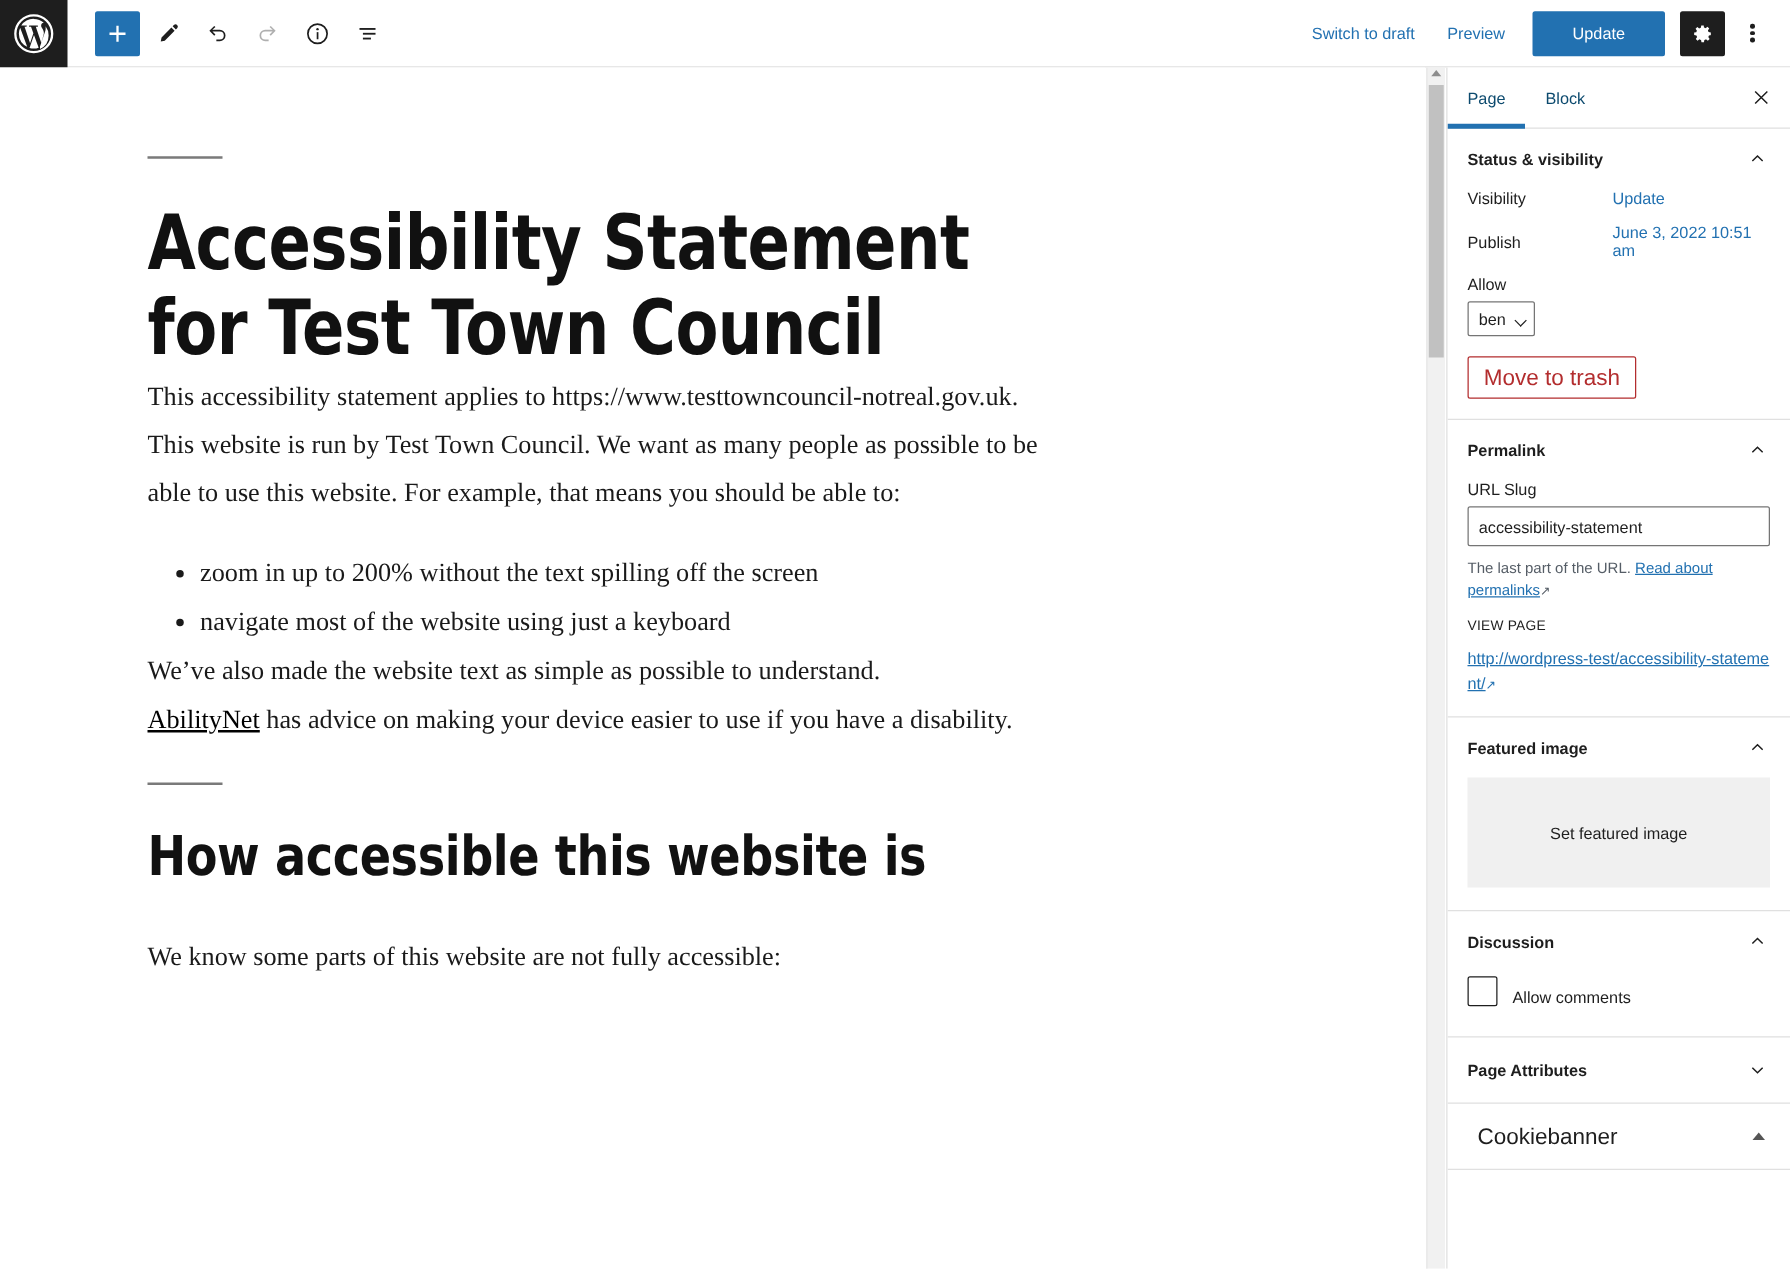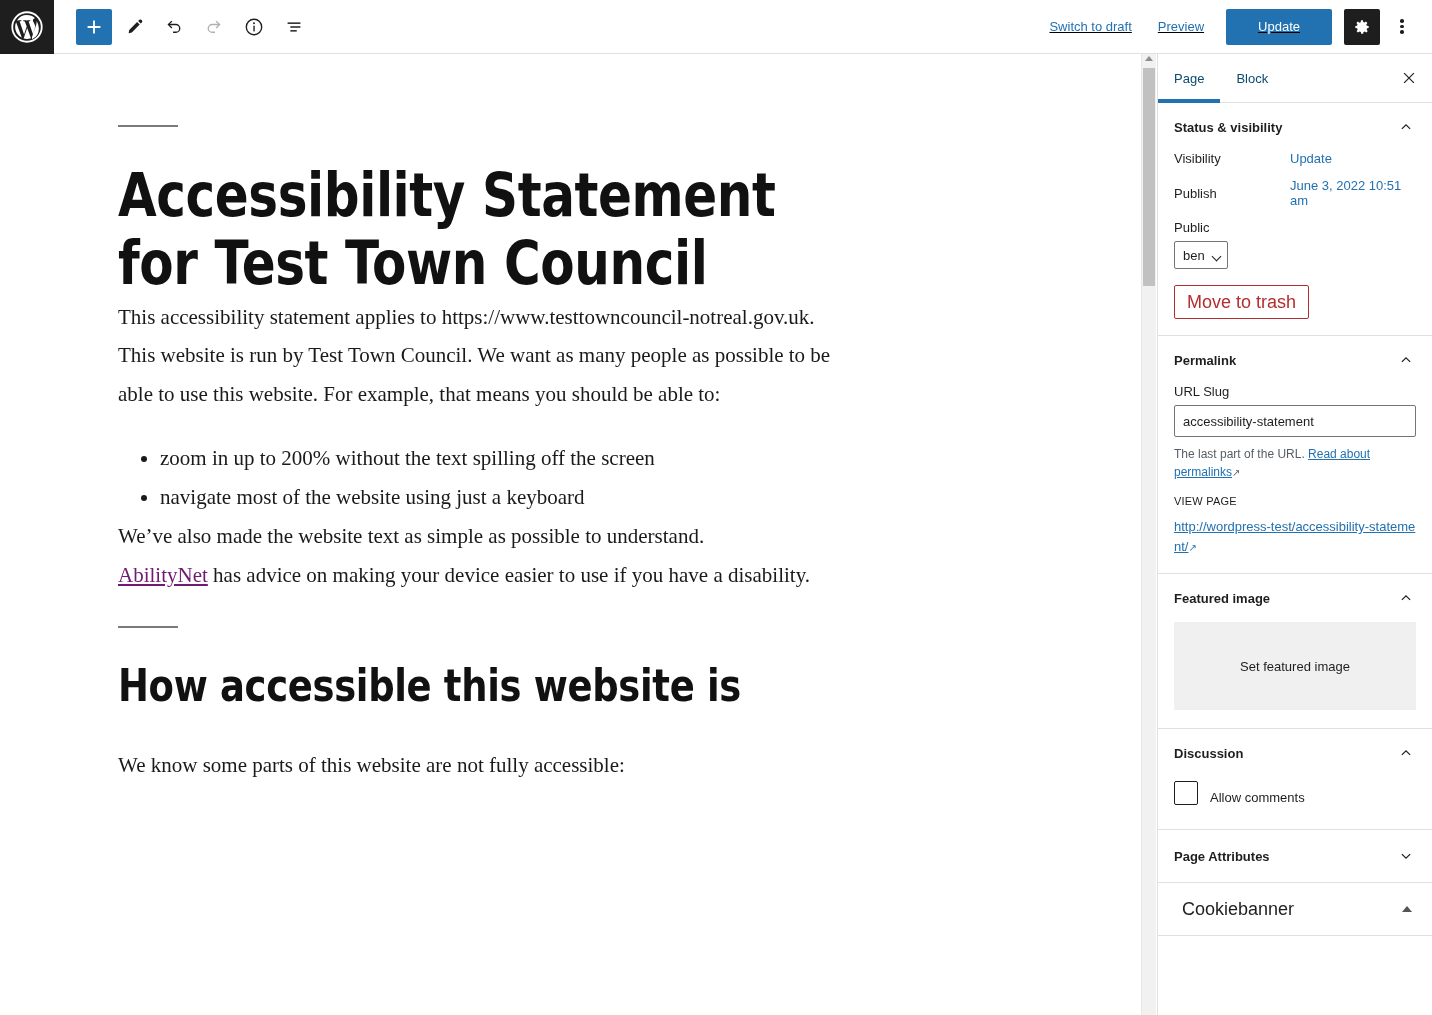--- a/index.html
+++ b/index.html
@@ -68,21 +68,20 @@
     border-radius: 2px;
   }
   .tbtn.disabled { opacity: .35; }
   .tbtn svg { display: block; }
 
   .toolbar-right {
     margin-left: auto;
     display: flex;
     gap: 2px;
     padding-right: 12px;
-    text-decoration: underline;
   }
   .link-btn {
     background: none;
     border: none;
     color: #2271b1;
     font-size: 13px;
     font-family: "Liberation Sans", sans-serif;
     padding: 8px 12px;
     cursor: pointer;
     white-space: nowrap;
@@ -196,21 +195,21 @@
   ul.doc-list {
     font-family: "Liberation Serif", "DejaVu Serif", serif;
     font-size: 21px;
     line-height: 1.85;
     color: #1a1a1a;
     margin: 25px 0 0 0;
     padding-left: 42px;
   }
   ul.doc-list li { margin: 0; }
   a.doc-link {
-    color: #701a75;
+    color: #000000;
     text-decoration: underline;
   }
 
   
   .canvas-scroll {
     position: absolute;
     top: 0;
     left: 1141px;
     width: 15px;
     height: 961px;
@@ -603,21 +602,21 @@
           <span class="row-label">Visibility</span>
           <button class="row-value">Update</button>
         </div>
 
         <div class="row">
           <span class="row-label">Publish</span>
           <button class="row-value">June 3, 2022 10:51 am</button>
         </div>
 
         <div>
-          <div class="stack-label">Public</div>
+          <div class="stack-label">Allow</div>
           <span class="select-wrap">
             <select class="author-select">
               <option>ben</option>
             </select>
           </span>
         </div>
 
         <button class="trash-btn">Move to trash</button>
       </div>
 

